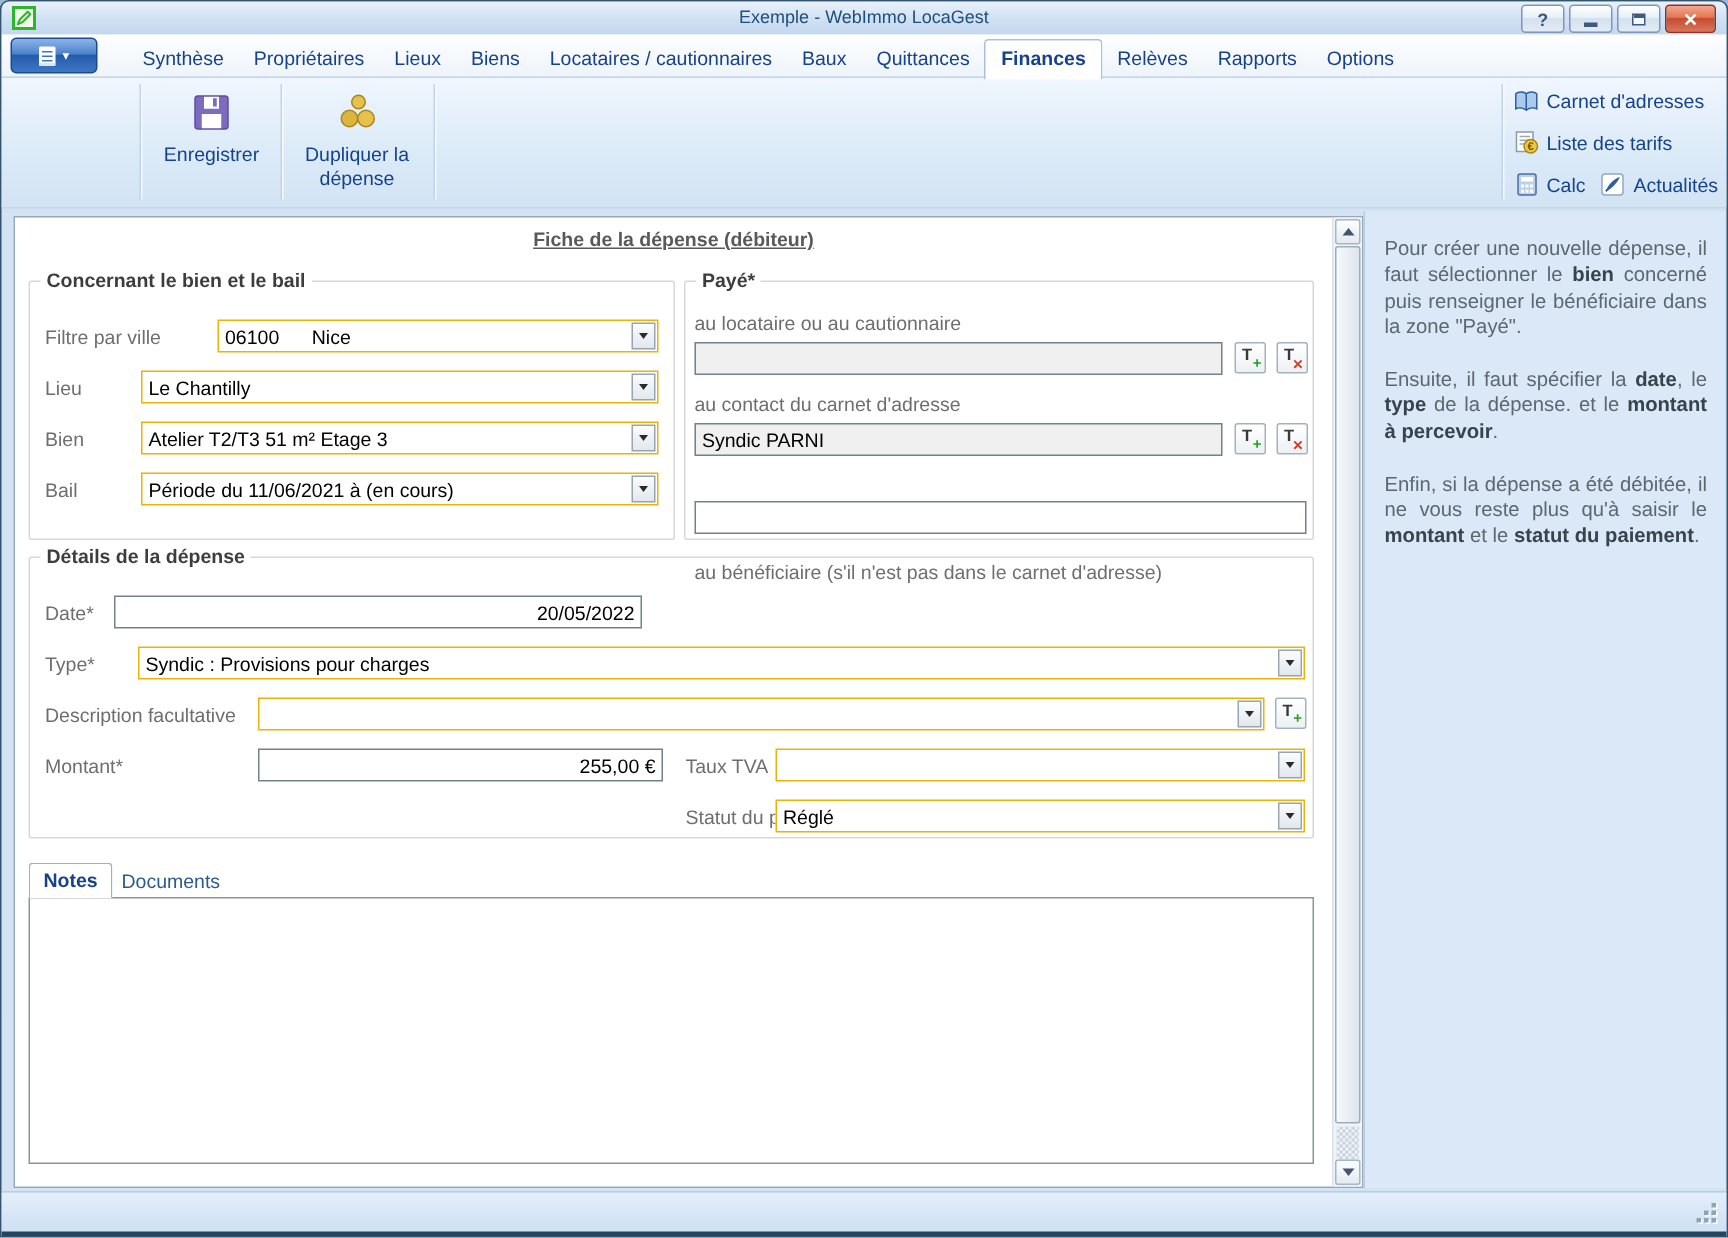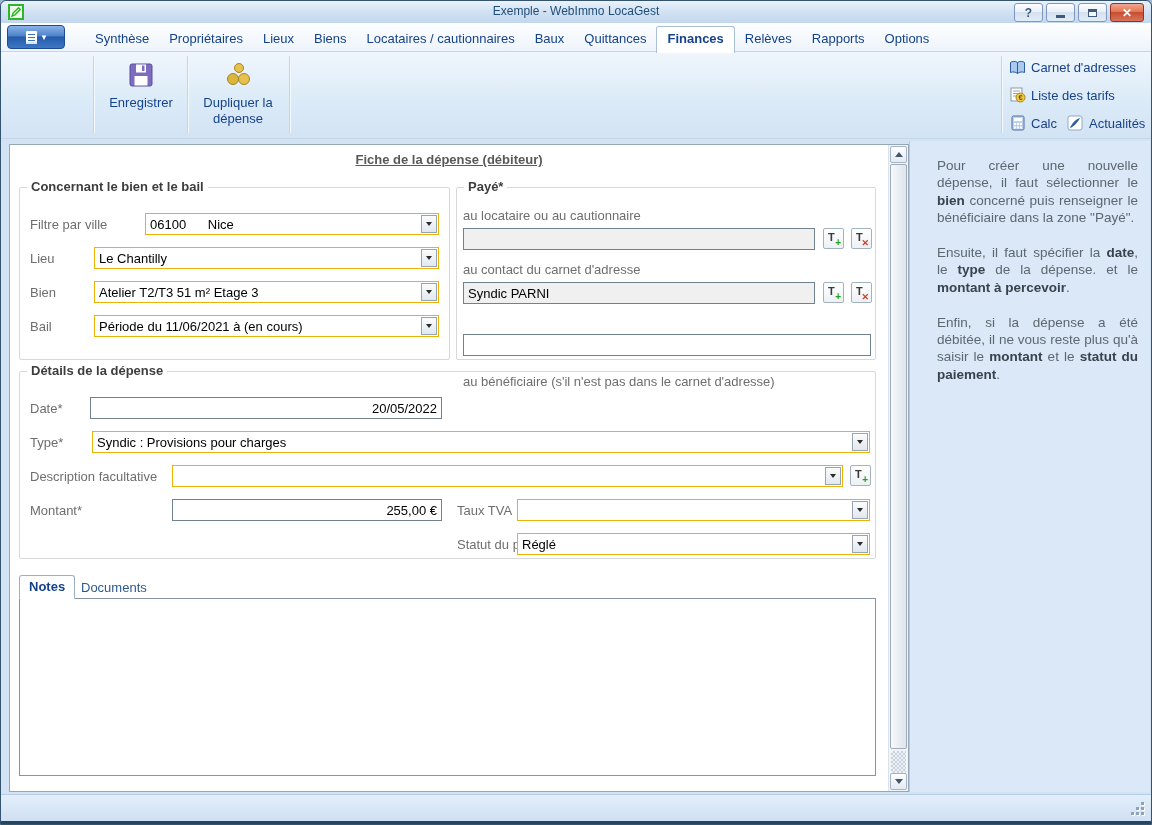--- a/index.html
+++ b/index.html
@@ -85,21 +85,21 @@
   .sbtn{position:absolute;left:1px;right:1px;height:17px;border:1px solid #a6b6c6;border-radius:2px;
         background:linear-gradient(#fdfefe,#e3eaf1);display:flex;align-items:center;justify-content:center;}
   .sb-up{top:1px;}
   .sb-down{bottom:1px;}
   .sb-thumb{position:absolute;left:1px;right:1px;top:19px;height:585px;border:1px solid #9fadbb;border-radius:2px;
         background:linear-gradient(90deg,#f7f9fb,#dde4eb);}
   .sb-checker{position:absolute;left:2px;right:2px;top:606px;height:22px;
         background:conic-gradient(#c9d3dd 25%,#eef2f6 0 50%,#c9d3dd 0 75%,#eef2f6 0) 0 0/4px 4px;}
   
   .sidebar{position:absolute;left:908px;top:140px;width:241px;height:651px;background:#dae8f7;
-           border-left:1px solid #b6c9dd;padding:16px 12px 0 27px;}
+           border-left:1px solid #b6c9dd;padding:16px 12px 0 13px;}
   .sidebar p{margin:0 0 18px;font-size:13.5px;line-height:1.28;color:#5d6770;text-align:justify;}
   .sidebar b{color:#39434d;}
   
   .statusbar{position:absolute;left:0;right:0;bottom:3px;height:27px;border-top:1px solid #b9cde4;
              background:linear-gradient(#e3eefb,#cfe0f2);}
   .bottom-edge{position:absolute;left:0;right:0;bottom:0;height:3px;background:#23455f;}
   .grip{position:absolute;right:7px;bottom:6px;width:15px;height:15px;}
   .grip i{position:absolute;width:3px;height:3px;background:#8fa3b8;box-shadow:1px 1px 0 #fff;}
   .grip i:nth-child(1){right:0;bottom:0;} .grip i:nth-child(2){right:0;bottom:5px;}
   .grip i:nth-child(3){right:0;bottom:10px;} .grip i:nth-child(4){right:5px;bottom:0;}
@@ -282,21 +282,21 @@
         <span class="t">T</span>
         <span class="sub cross">✕</span>
       </div>
       <span class="lbl" style="left:6px;top:140px;margin-top:46px;">au bénéficiaire (s'il n'est pas dans le carnet d'adresse)</span>
       <input class="field" style="left: 6px; top: 146px; width: 408px;" value="">
     </div>
 
     <div class="group" style="left:9px;top:226px;width:857px;height:188px;">
       <span class="legend">Détails de la dépense</span>
       <span class="lbl" style="left:10px;top:29px;">Date*</span>
-      <input class="field txt-r" style="left: 70px; top: 25px; width: 352px;" value="20/05/2022">
+      <input class="field txt-r" style="left: 56px; top: 25px; width: 352px;" value="20/05/2022">
       <span class="lbl" style="left:10px;top:63px;">Type*</span>
       <div class="combo" style="left:72px;top:59px;width:778px;padding-left:20px;">
         <span class="cv">Syndic : Provisions pour charges</span>
         <span class="cb">
             <i class="tri-dn"></i>
           </span>
       </div>
       <span class="lbl" style="left:10px;top:97px;">Description facultative</span>
       <div class="combo" style="left:152px;top:93px;width:671px;">
         <span class="cv"></span>

